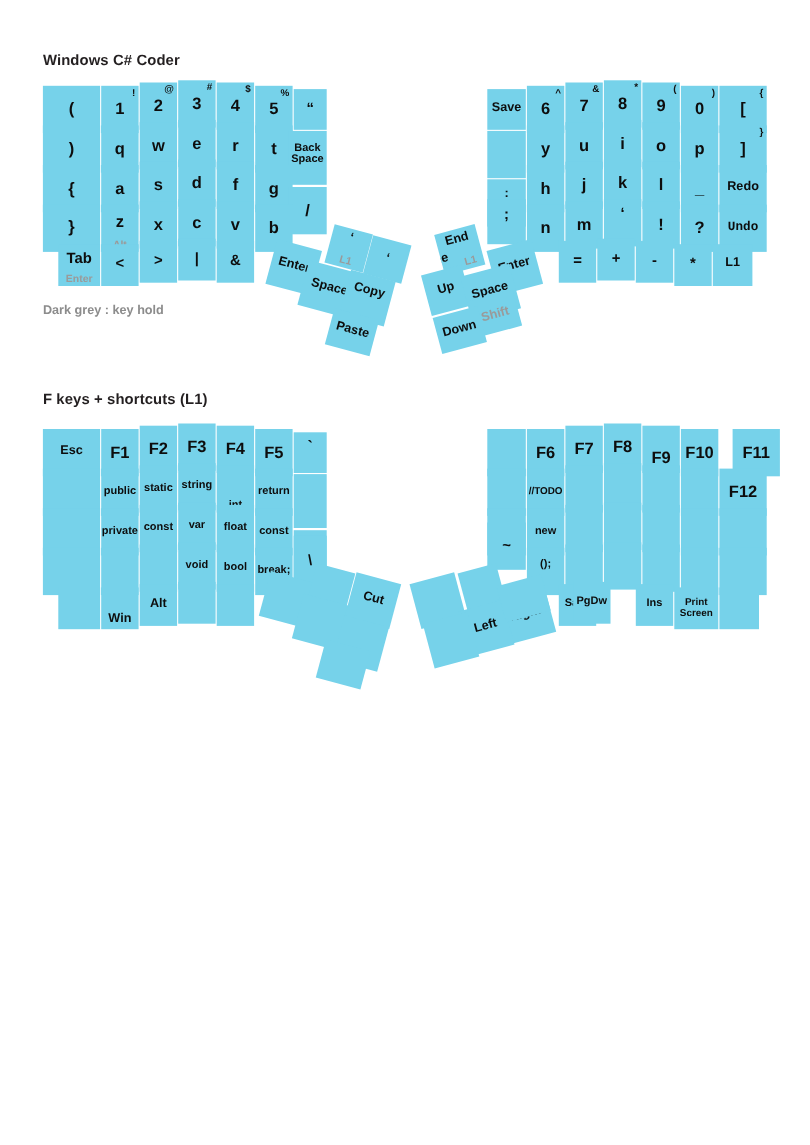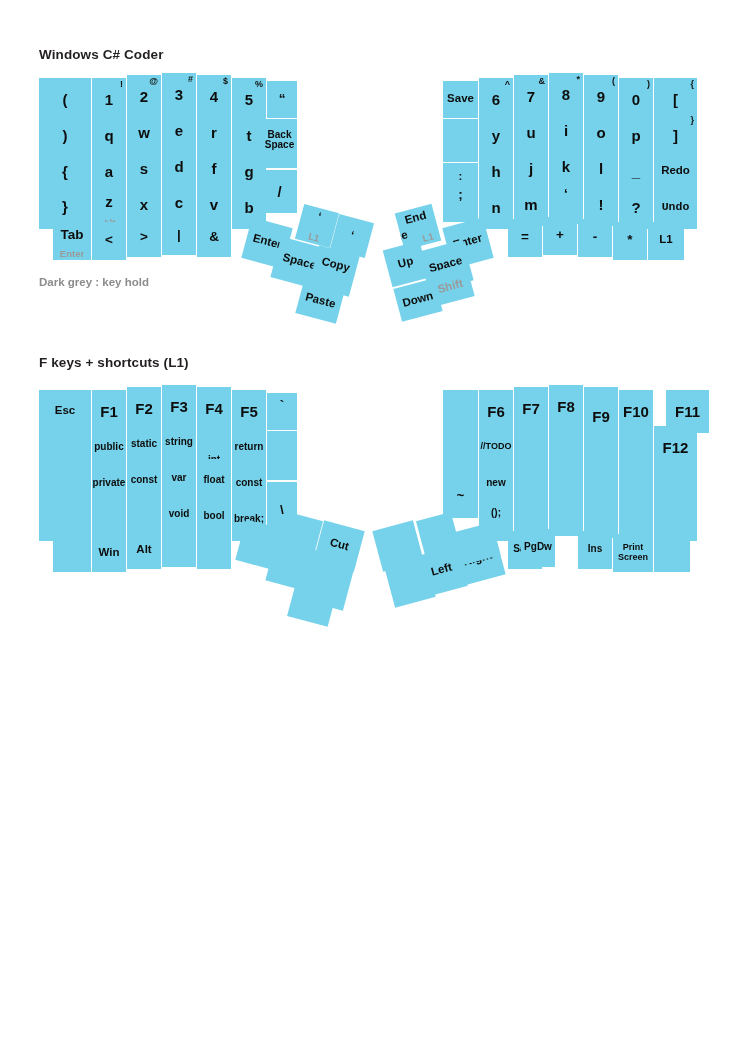--- a/index.html
+++ b/index.html
@@ -441,21 +441,21 @@
     <div class="lbl main s10" style="top:16px;">break;</div>
   </div>
   <div class="key" style="left:267px;top:487px;width:30px;height:43px;">
     <div class="lbl main s13" style="top:16px;">\</div>
   </div>
 
   <div class="key" style="left:53px;top:534px;width:38px;height:38px;">
     <div class="lbl main s10" style="top:14px;"></div>
   </div>
   <div class="key" style="left:92px;top:534px;width:34px;height:38px;">
-    <div class="lbl main s11" style="top:13px;">Win</div>
+    <div class="lbl main s11" style="top:23px;">Win</div>
   </div>
   <div class="key" style="left:127px;top:531px;width:34px;height:38px;">
     <div class="lbl main s11" style="top:13px;">Alt</div>
   </div>
   <div class="key" style="left:162px;top:529px;width:34px;height:38px;">
     <div class="lbl main s10" style="top:14px;"></div>
   </div>
   <div class="key" style="left:197px;top:531px;width:34px;height:38px;">
     <div class="lbl main s10" style="top:14px;"></div>
   </div>

